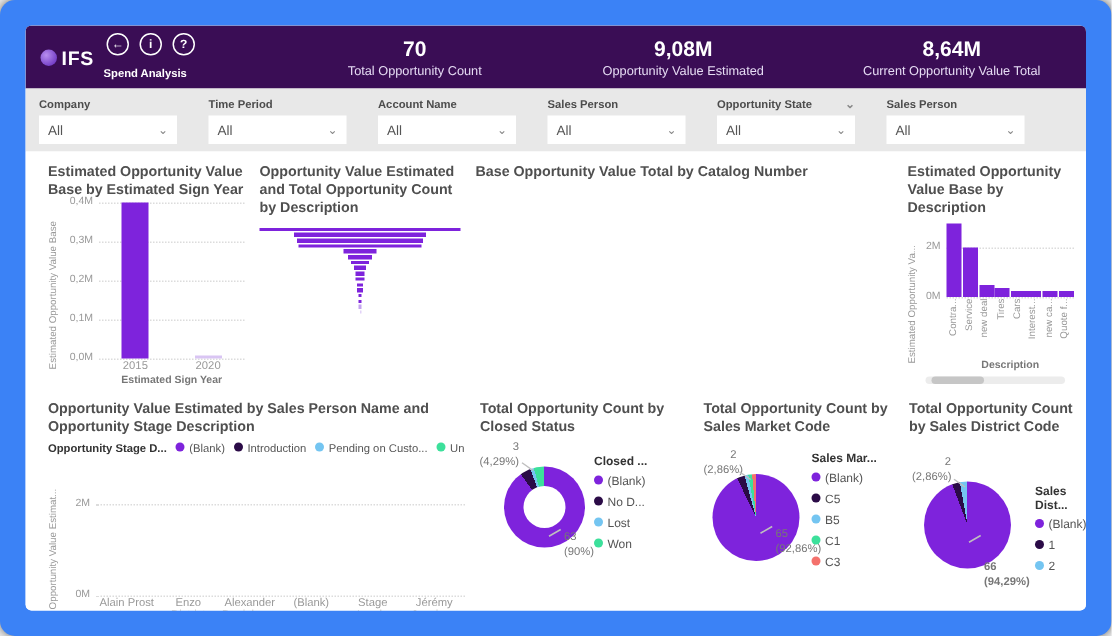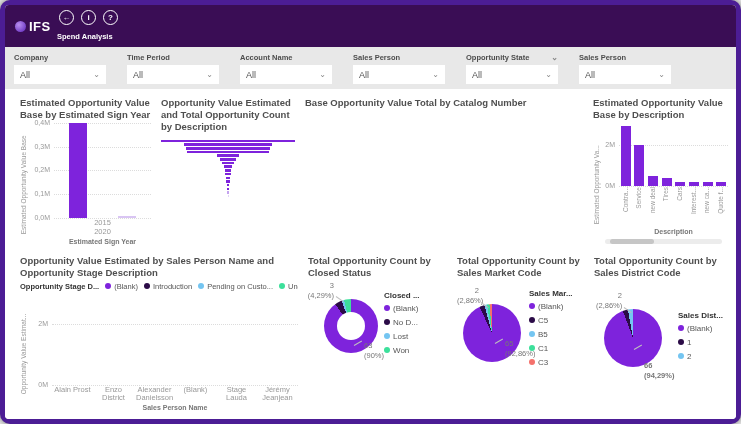--- a/index.html
+++ b/index.html
@@ -1,16 +1,16 @@
 <!DOCTYPE html>
 <html><head>
 <meta charset="utf-8">
 <style>
   html,body{margin:0;padding:0;background:#e9e9e9;font-family:"Liberation Sans",sans-serif;}
-  .frame{width:741px;height:424px;box-sizing:border-box;background:#4c1d95;border-radius:10px;padding:5px;box-shadow:0 0 6px rgba(0,0,0,.55);}
+  .frame{width:741px;height:424px;box-sizing:border-box;background:#3b82f6;border-radius:10px;padding:17px;box-shadow:0 0 6px rgba(0,0,0,.55);}
   .dashboard{width:100%;height:100%;background:#ffffff;border-radius:4px;overflow:hidden;display:flex;flex-direction:column;}
 
   
   .report-header{flex:0 0 42px;background:#3A0D55;display:flex;color:#fff;}
   .brand{width:170px;position:relative;flex:0 0 170px;}
   .logo{position:absolute;left:10px;top:14px;display:flex;align-items:center;gap:3px;font-weight:bold;font-size:13px;letter-spacing:.5px;}
   .logo-dot{width:11px;height:11px;border-radius:50%;background:radial-gradient(circle at 35% 35%,#b98ef0,#5c23b8);}
   .nav-icons{position:absolute;left:54px;top:5px;display:flex;gap:7px;}
   .nav-icon{width:13px;height:13px;border:1.5px solid #fff;border-radius:50%;display:flex;align-items:center;justify-content:center;font-size:8px;font-weight:bold;cursor:pointer;}
   .subtitle{position:absolute;left:52px;top:27px;font-size:7.5px;font-weight:bold;}
@@ -86,20 +86,34 @@
           <span class="logo-dot"></span>
           <span>IFS</span>
         </div>
         <div class="nav-icons">
           <span class="nav-icon">←</span>
           <span class="nav-icon">i</span>
           <span class="nav-icon">?</span>
         </div>
         <div class="subtitle">Spend Analysis</div>
       </div>
+      <div class="kpis">
+        <div class="kpi">
+          <div class="kpi-value">70</div>
+          <div class="kpi-label">Total Opportunity Count</div>
+        </div>
+        <div class="kpi">
+          <div class="kpi-value">9,08M</div>
+          <div class="kpi-label">Opportunity Value Estimated</div>
+        </div>
+        <div class="kpi">
+          <div class="kpi-value">8,64M</div>
+          <div class="kpi-label">Current Opportunity Value Total</div>
+        </div>
+      </div>
     </div>
 
     <div class="filterbar" id="filterbar">
         <div class="filter">
           <div class="filter-label">
             <span>Company</span>
           </div>
           <div class="filter-select">
             <span>All</span>
             <span class="chev">⌄</span>
@@ -171,21 +185,21 @@
                   <div class="cc-plot">
                     <div class="gridline" style="top: 0%;"></div>
                     <div class="gridline" style="top: 25%;"></div>
                     <div class="gridline" style="top: 50%;"></div>
                     <div class="gridline" style="top: 75%;"></div>
                     <div class="gridline" style="top: 100%;"></div>
                     <div class="bar" style="left: calc(25% - 9px); width: 18px; height: max(2px, 100%); background: rgb(126, 35, 220);"></div>
                     <div class="bar" style="left: calc(75% - 9px); width: 18px; height: max(2px, 1.5%); background: rgb(217, 197, 243);"></div>
                   </div>
                 </div>
-                <div class="cc-xrow" style="margin-left: 24px; flex-direction: column;">
+                <div class="cc-xrow" style="margin-left: 24px;">
                   <div class="cc-xcell"><span class="cc-xlab">2015</span></div>
                   <div class="cc-xcell"><span class="cc-xlab">2020</span></div>
                 </div>
                 <div class="cc-xtitle" style="margin-left: 24px;">Estimated Sign Year</div>
               </div>
             </div>
           </div>
         <div class="card" id="card-2">
           <div class="card-title">Opportunity Value Estimated and Total Opportunity Count by Description</div>
         <div class="funnel-body">

